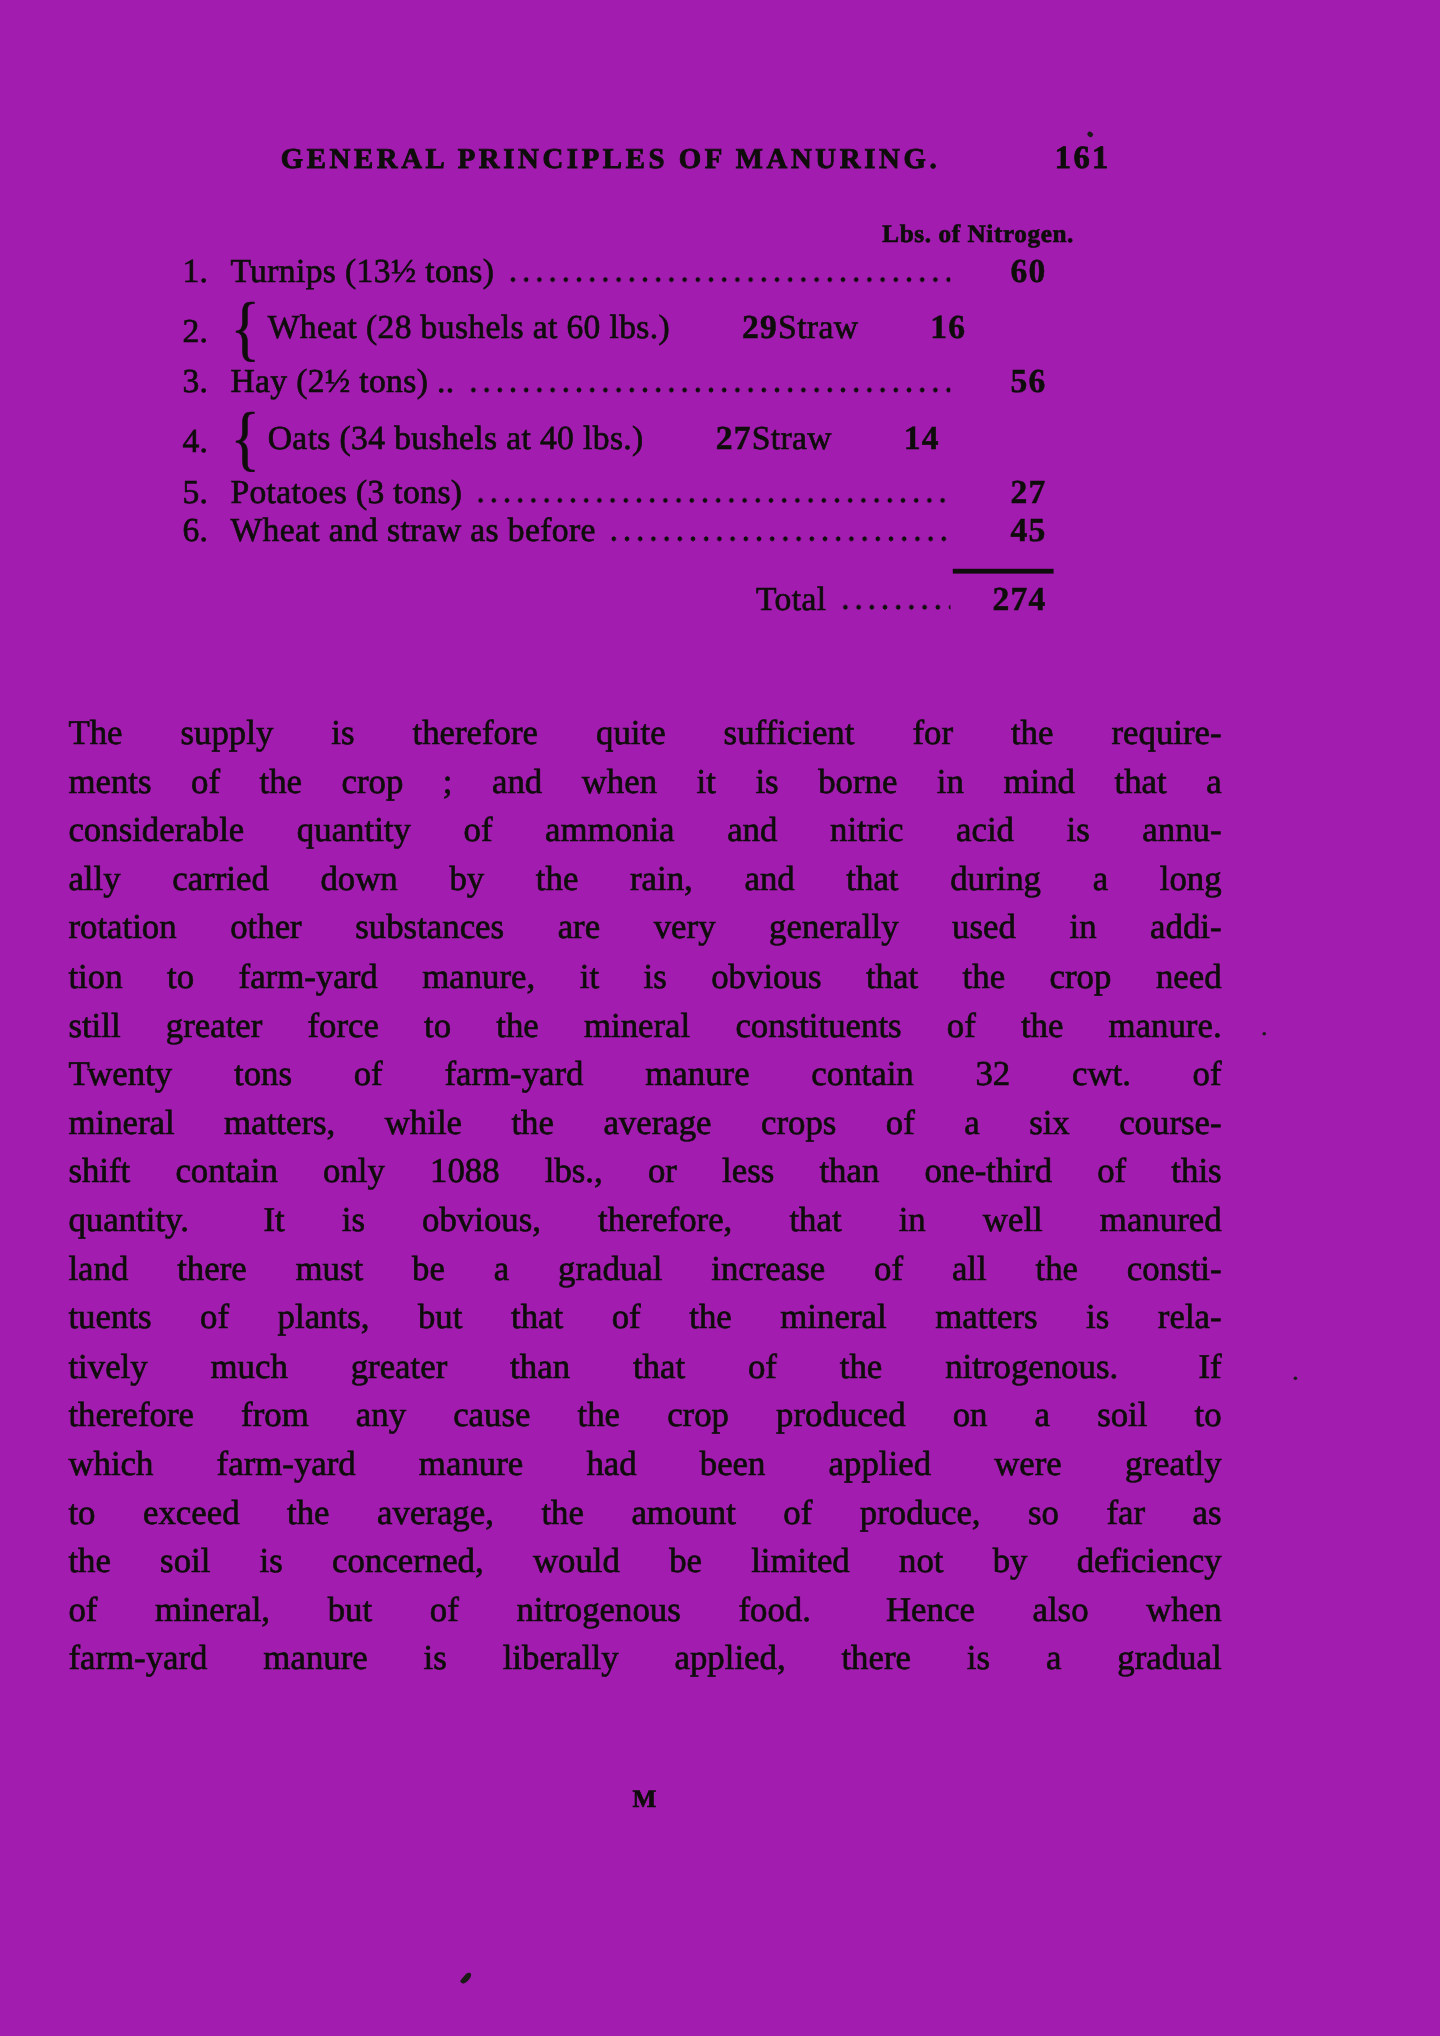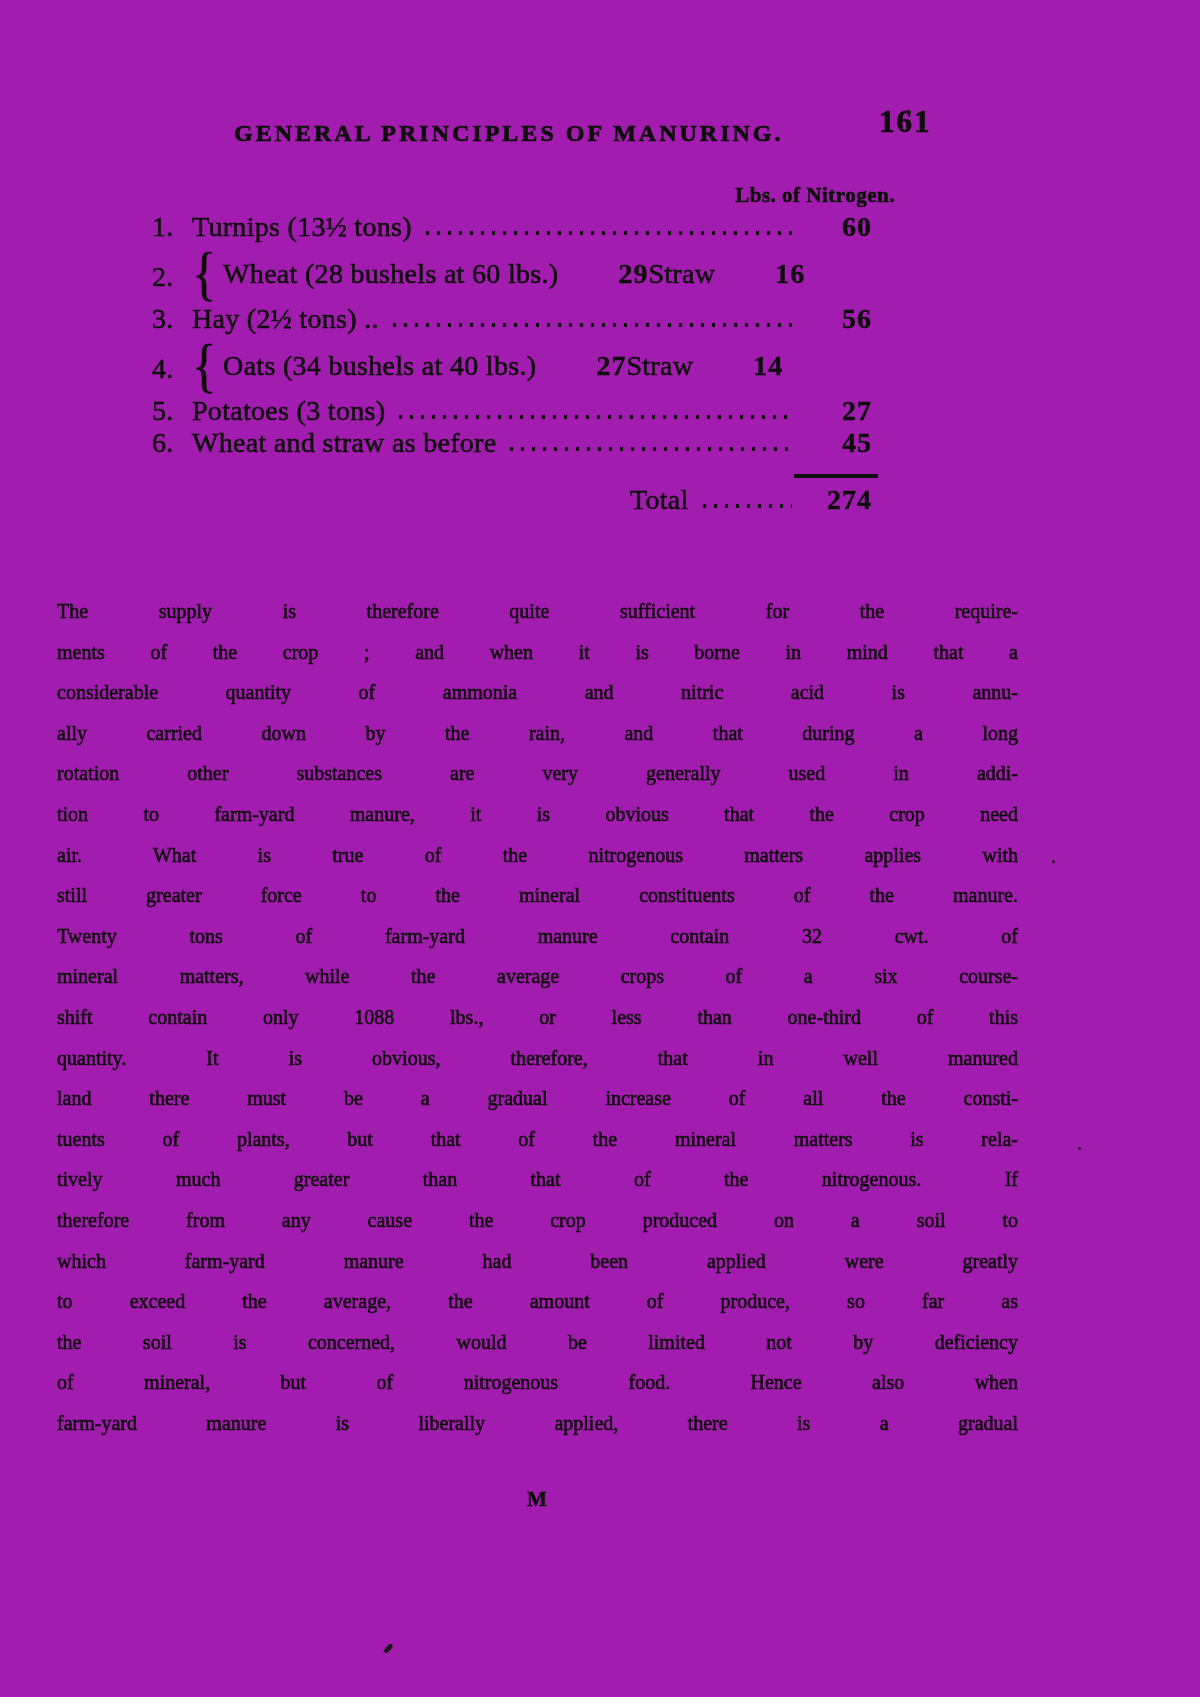--- a/index.html
+++ b/index.html
@@ -10,22 +10,22 @@
     -webkit-text-stroke:0.55px #0e0d0b;
     overflow:hidden;
   }
   
   .hdr-title{
     position:absolute; left:234px; top:120px;
     font-size:24px; font-weight:bold; letter-spacing:3px;
     -webkit-text-stroke:0.7px #0e0d0b; white-space:nowrap;
   }
   .hdr-pagenum{
-    position:absolute; left:879px; top:104px;
-    font-size:31px; font-weight:bold; letter-spacing:2px;
+    position:absolute; left:879px; top:116px;
+    font-size:27px; font-weight:bold; letter-spacing:2px;
     -webkit-text-stroke:0.7px #0e0d0b;
   }
   .col-note{
     position:absolute; right:305px; top:183px;
     font-size:21px; font-weight:bold; letter-spacing:0.5px;
     white-space:nowrap;
     margin-left:44px;
   }
   
   .ntable{
@@ -57,21 +57,21 @@
   .total-rule{
     width:84px; border-top:4px solid #0e0d0b;
     margin:15px -6px 0 auto;
   }
   .trow.total{margin-top:5px; line-height:34px;}
   .trow.total .total-label{margin-left:478px; white-space:nowrap;}
   .trow.total .dots{margin-bottom:8px;}
   
   .bodytext{
     position:absolute; left:57px; top:591px; width:961px;
-    font-size:20px; line-height:40.6px;
+    font-size:29px; line-height:40.6px;
   }
   .bline{
     text-align:justify; text-align-last:justify;
     white-space:normal;
   }
   .sig{
     position:absolute; left:57px; top:1487px; width:961px;
     text-align:center; font-size:21px; font-weight:bold;
     letter-spacing:1px;
   }
@@ -169,21 +169,20 @@
 
   </div>
 
   <div class="bodytext">
     <div class="bline">The supply is therefore quite sufficient for the require-</div>
     <div class="bline">ments of the crop ; and when it is borne in mind that a</div>
     <div class="bline">considerable quantity of ammonia and nitric acid is annu-</div>
     <div class="bline">ally carried down by the rain, and that during a long</div>
     <div class="bline">rotation other substances are very generally used in addi-</div>
     <div class="bline">tion to farm-yard manure, it is obvious that the crop need</div>
-    <div class="bline">air.  What is true of the nitrogenous matters applies with</div>
     <div class="bline">still greater force to the mineral constituents of the manure.</div>
     <div class="bline">Twenty tons of farm-yard manure contain 32 cwt. of</div>
     <div class="bline">mineral matters, while the average crops of a six course-</div>
     <div class="bline">shift contain only 1088 lbs., or less than one-third of this</div>
     <div class="bline">quantity.  It is obvious, therefore, that in well manured</div>
     <div class="bline">land there must be a gradual increase of all the consti-</div>
     <div class="bline">tuents of plants, but that of the mineral matters is rela-</div>
     <div class="bline">tively much greater than that of the nitrogenous.  If</div>
     <div class="bline">therefore from any cause the crop produced on a soil to</div>
     <div class="bline">which farm-yard manure had been applied were greatly</div>

